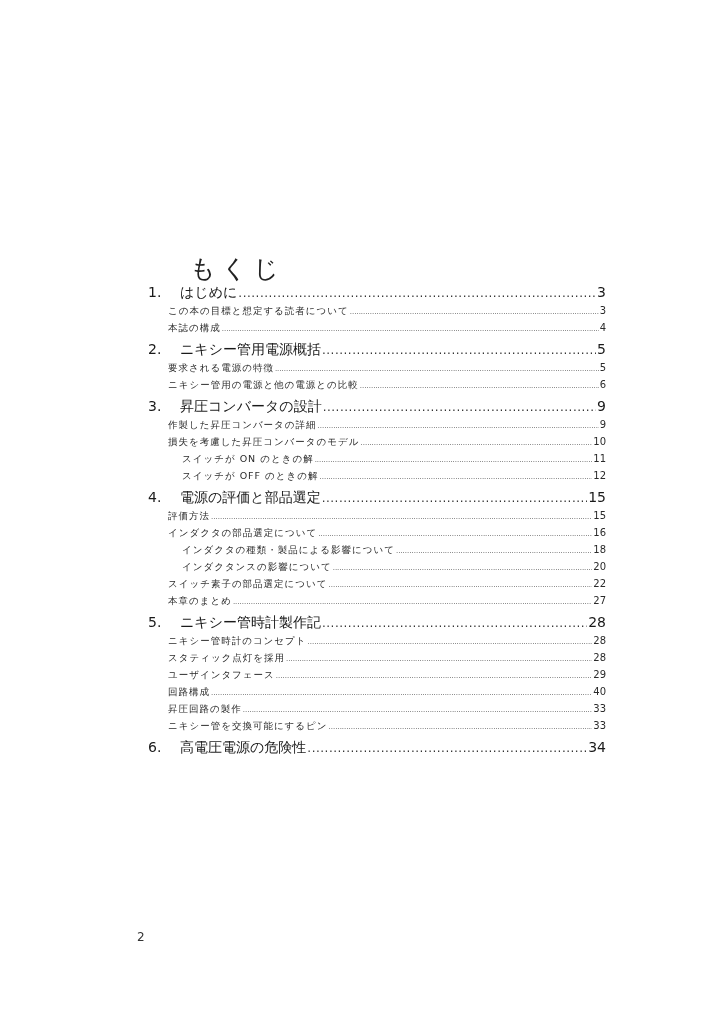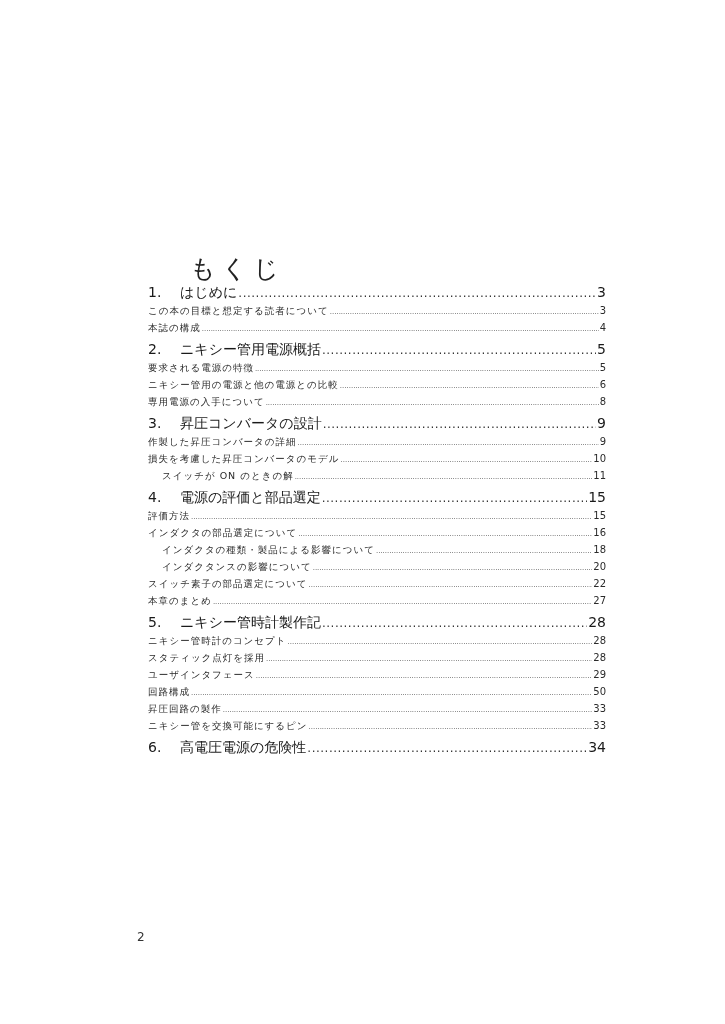--- a/index.html
+++ b/index.html
@@ -9,21 +9,21 @@
                 letter-spacing:6px; color:#222; font-family:"DejaVu Serif", serif;margin-left:40px; }
   .toc { position:absolute; left:148px; top:282px; width:458px; }
   .entry { display:flex; align-items:baseline; white-space:nowrap; }
   .entry .label { flex:0 0 auto; }
   .entry .leader { flex:1 1 auto; overflow:hidden; margin:0 1px; color:#333; }
   .entry .leader::before { content:"............................................................................................................................................................................................................................................................................................................"; }
   .entry .page { flex:0 0 auto; }
   .lvl1 { height:21px; font-size:14px; margin-top:2px; }
   .lvl1 .num { display:inline-block; width:32px; }
   .lvl1 .leader { font-size:12px; letter-spacing:0.5px; }
-  .lvl2 { height:17px; font-size:9.5px; letter-spacing:1px; color:#2a2a2a; }
+  .lvl2 { height:17px; font-size:9.5px; letter-spacing:1px; color:#2a2a2a;margin-left:20px; }
   .lvl2 .leader { font-size:7px; letter-spacing:0; }
   .lvl2 .page { font-size:10px; letter-spacing:0; }
   .lvl3 { padding-left:14px; }
   .page-number { position:absolute; left:137px; top:930px; font-size:12px; color:#333; }
 </style>
 </head>
 <body>
 
 <div class="page-title">もくじ</div>
 
@@ -53,45 +53,45 @@
   <div class="entry lvl2">
     <span class="label">要求される電源の特徴</span>
     <span class="leader"></span>
     <span class="page">5</span>
   </div>
   <div class="entry lvl2">
     <span class="label">ニキシー管用の電源と他の電源との比較</span>
     <span class="leader"></span>
     <span class="page">6</span>
   </div>
-  <div class="entry lvl2">
-    <span class="label">専用電源の入手について</span>
-    <span class="leader"></span>
-    <span class="page">8</span>
-  </div>
 
   <div class="entry lvl1">
     <span class="label"><span class="num">3.</span><span>昇圧コンバータの設計</span></span>
     <span class="leader"></span>
     <span class="page">9</span>
   </div>
   <div class="entry lvl2">
     <span class="label">作製した昇圧コンバータの詳細</span>
     <span class="leader"></span>
     <span class="page">9</span>
   </div>
   <div class="entry lvl2">
     <span class="label">損失を考慮した昇圧コンバータのモデル</span>
     <span class="leader"></span>
     <span class="page">10</span>
   </div>
   <div class="entry lvl2 lvl3">
     <span class="label">スイッチが ON のときの解</span>
     <span class="leader"></span>
     <span class="page">11</span>
+  </div>
+  <div class="entry lvl2 lvl3">
+    <span class="label">スイッチが OFF のときの解</span>
+    <span class="leader"></span>
+    <span class="page">12</span>
   </div>
 
   <div class="entry lvl1">
     <span class="label"><span class="num">4.</span><span>電源の評価と部品選定</span></span>
     <span class="leader"></span>
     <span class="page">15</span>
   </div>
   <div class="entry lvl2">
     <span class="label">評価方法</span>
     <span class="leader"></span>
@@ -139,21 +139,21 @@
     <span class="page">28</span>
   </div>
   <div class="entry lvl2">
     <span class="label">ユーザインタフェース</span>
     <span class="leader"></span>
     <span class="page">29</span>
   </div>
   <div class="entry lvl2">
     <span class="label">回路構成</span>
     <span class="leader"></span>
-    <span class="page">50</span>
+    <span class="page">40</span>
   </div>
   <div class="entry lvl2">
     <span class="label">昇圧回路の製作</span>
     <span class="leader"></span>
     <span class="page">33</span>
   </div>
   <div class="entry lvl2">
     <span class="label">ニキシー管を交換可能にするピン</span>
     <span class="leader"></span>
     <span class="page">33</span>

